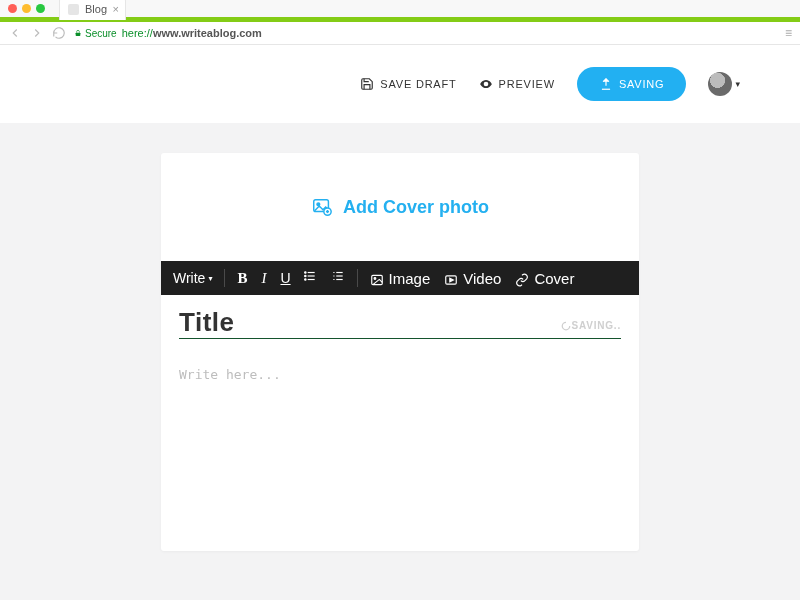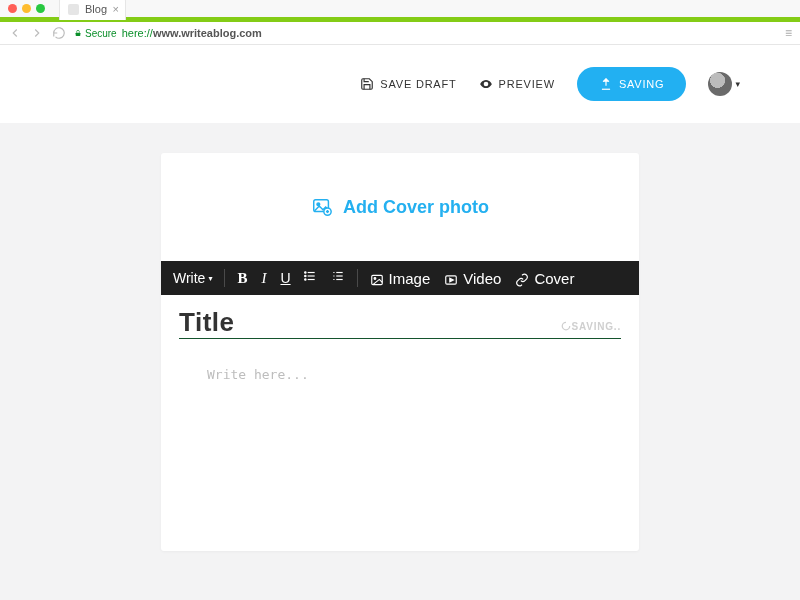--- a/index.html
+++ b/index.html
@@ -54,24 +54,24 @@
   .toolbar .btn { display: flex; align-items: flex-end; gap: 5px; font-size: 15px; cursor: pointer; }
   .toolbar svg { width: 14px; height: 14px; }
   .bold { font-weight: 700; font-size: 15px; font-family: Georgia, serif; }
   .italic { font-style: italic; font-size: 15px; font-family: Georgia, serif; }
   .underline { text-decoration: underline; font-size: 14px; }
 
   .editor { padding: 12px 18px 0 18px; }
   .title-row { display:flex; align-items: baseline; gap: 8px; border-bottom: 1px solid #14532d; padding-bottom: 0; }
   .title-input { flex: 1; border: none; outline: none; font-size: 26px; font-weight: 600; color: #333; letter-spacing: 0.5px; background: transparent; }
   .title-input::placeholder { color: #333; }
-  .saving { color: #cfcfcf; font-size: 10px; font-weight: 700; letter-spacing: 0.8px; display:flex; gap:0; align-items:center; }
+  .saving { color: #cfcfcf; font-size: 10px; font-weight: 700; letter-spacing: 0.8px; display:flex; gap:0; align-items:flex-end; }
   .saving svg { width: 10px; height: 10px; }
 
-  .body-input { width: 100%; border: none; outline: none; resize: none; font-size: 13px; color: #555; margin-top: 28px; height: 180px; background: transparent; margin-left: 28px; }
+  .body-input { width: 100%; border: none; outline: none; resize: none; font-size: 13px; color: #555; margin-top: 28px; height: 180px; background: transparent; }
   .body-input::placeholder { color: #bdbdbd; }
 </style>
 </head>
 <body>
 
 <div class="chrome">
   <div class="chrome-tabs">
     <div class="traffic">
       <span class="red"></span>
       <span class="yellow"></span>

